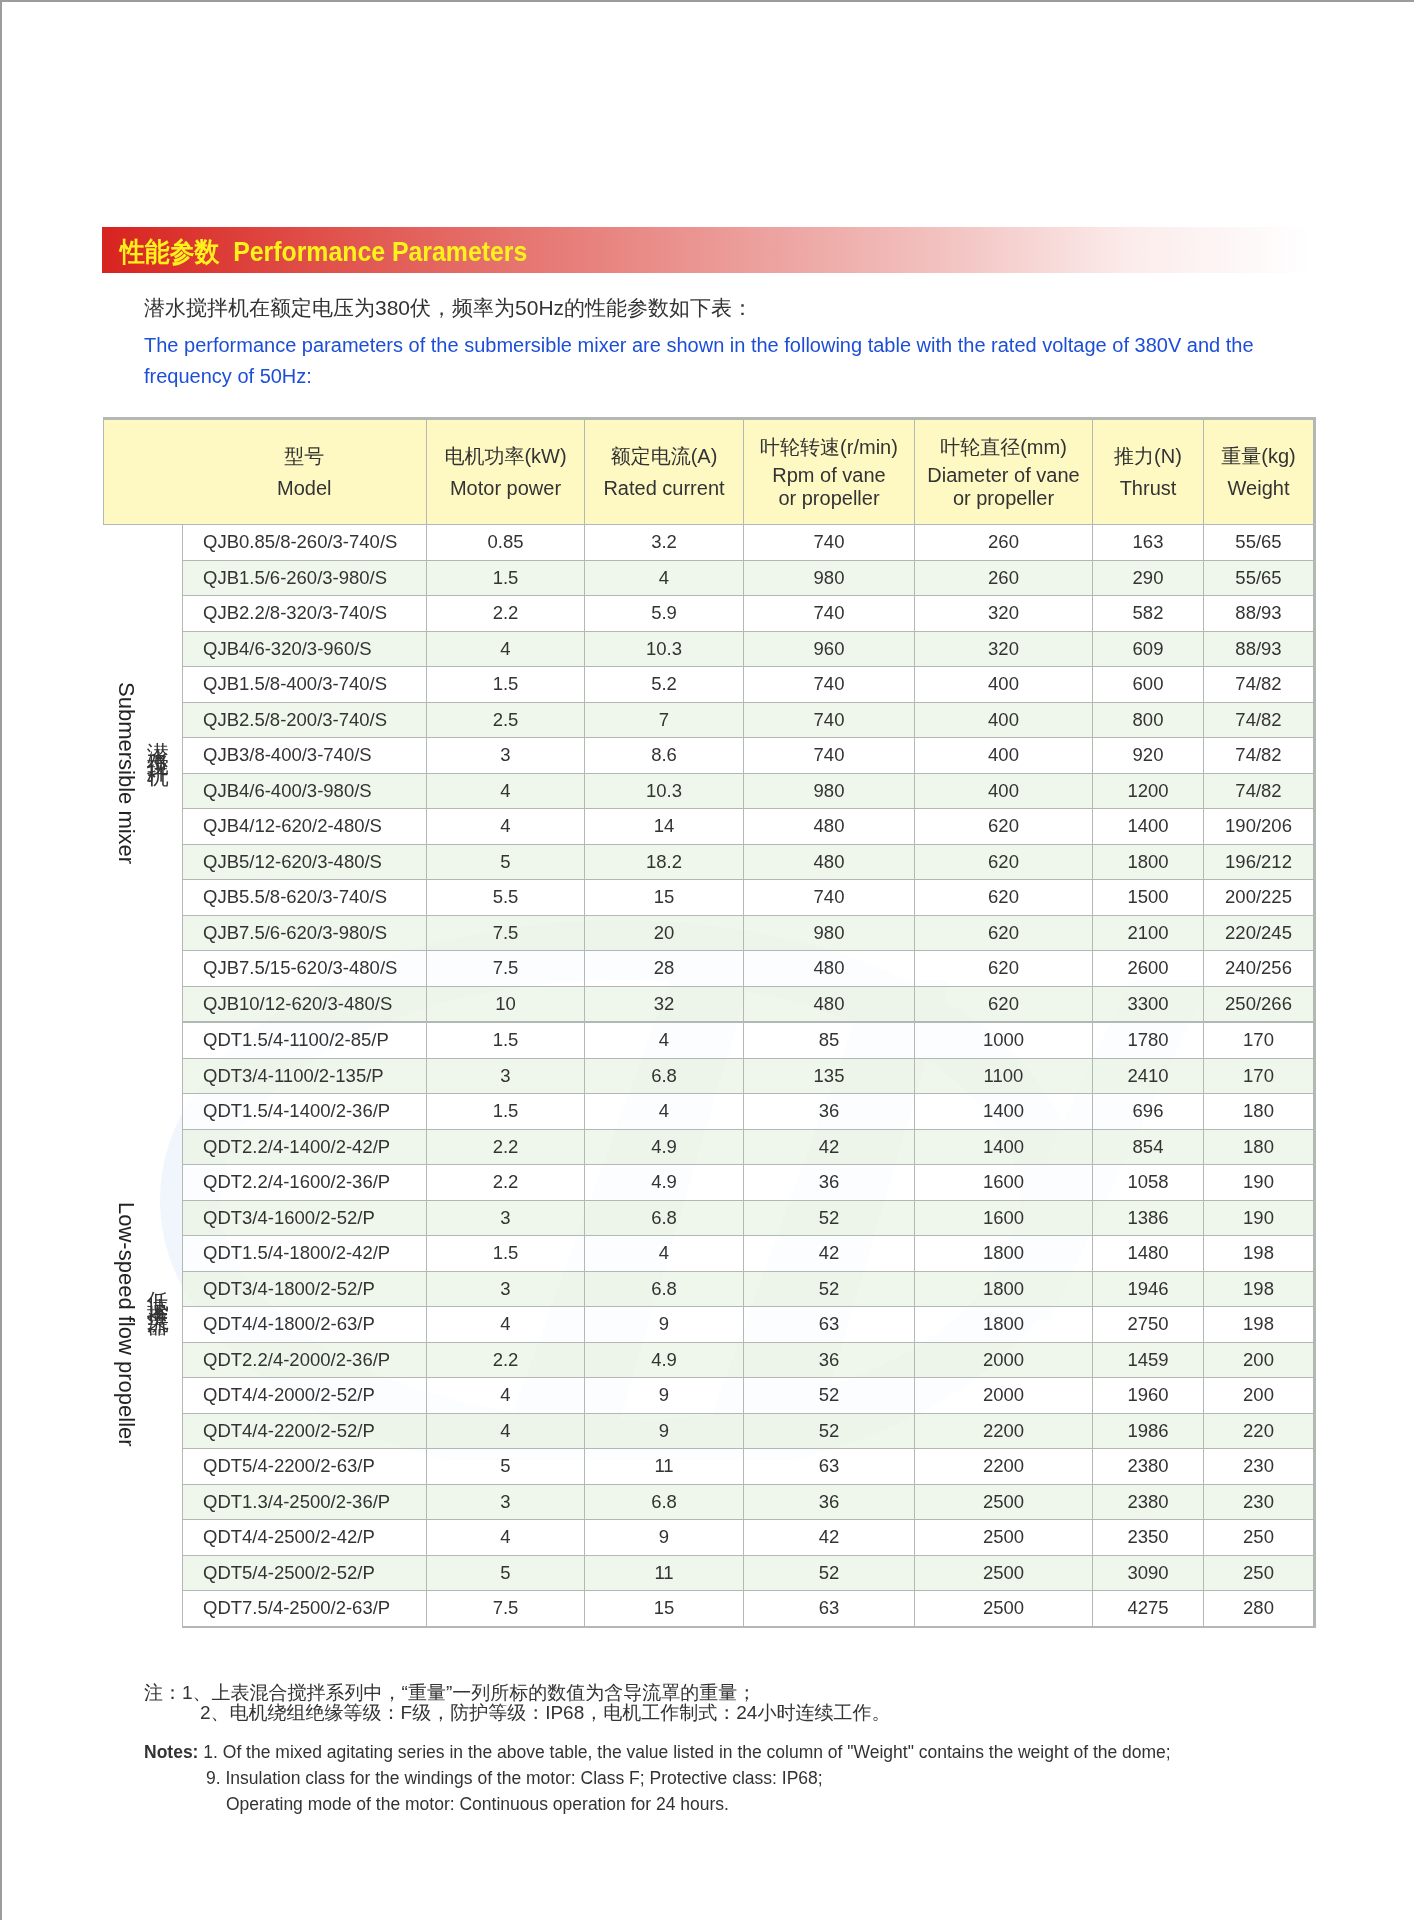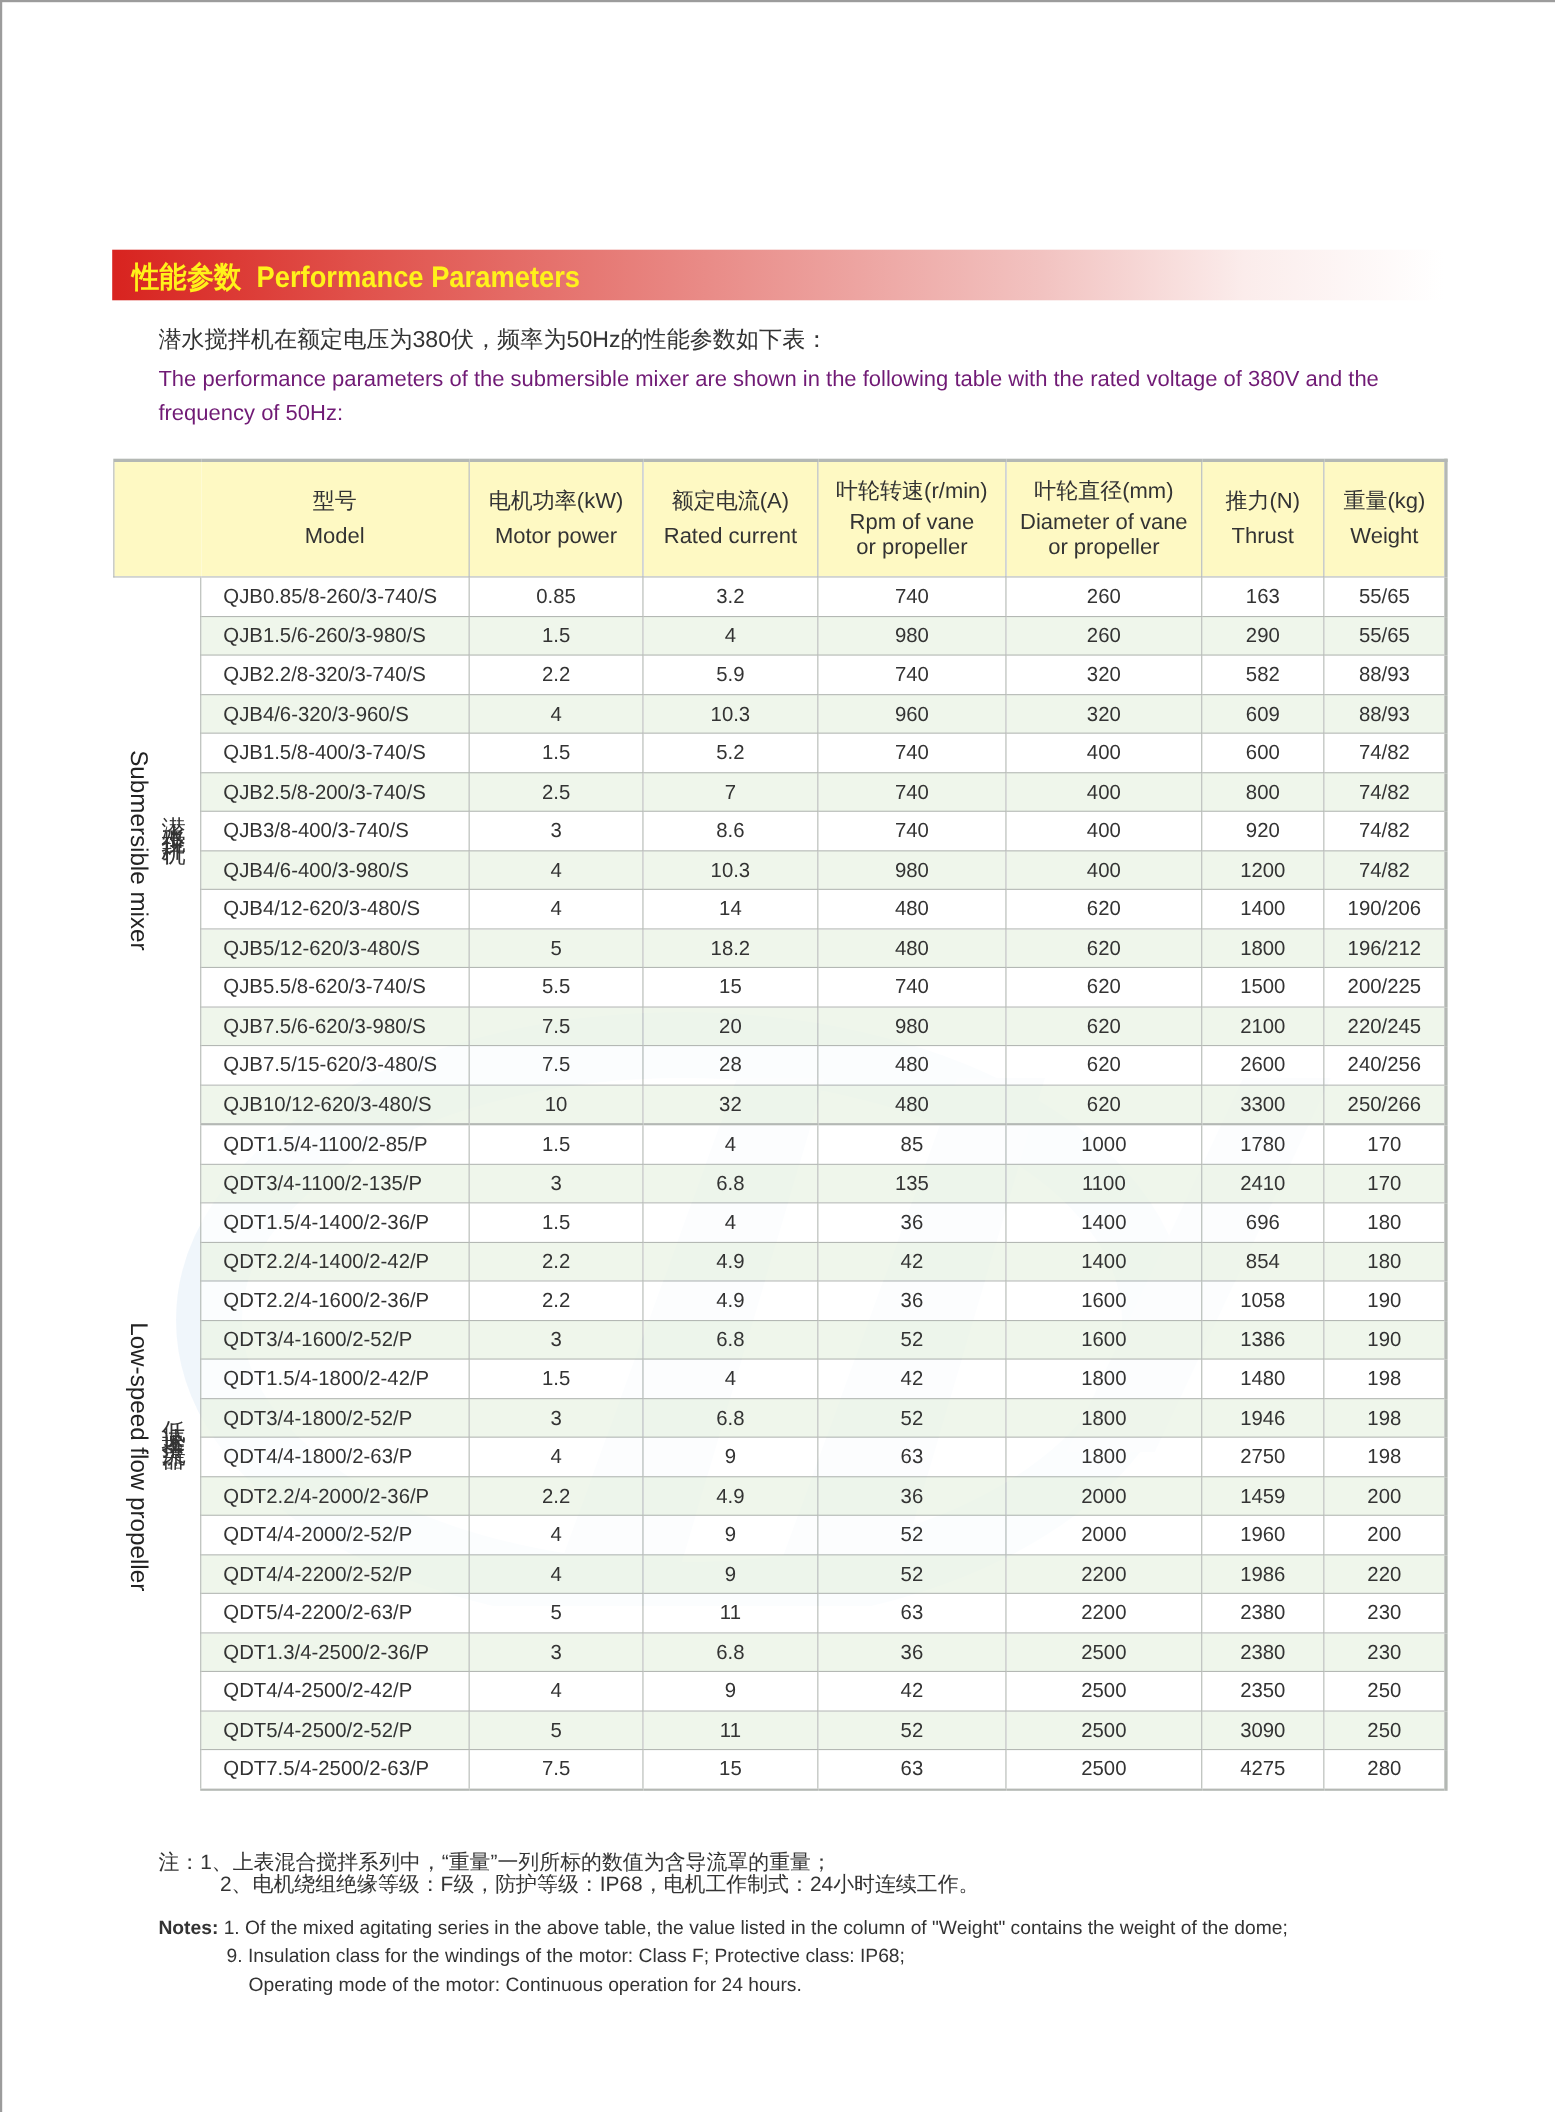--- a/index.html
+++ b/index.html
@@ -18,21 +18,21 @@
   }
   .banner-title {
     position:absolute; left:18px; top:7px;
     font-size:27px; font-weight:bold; color:#fff21a; letter-spacing:0px;
     font-family:"Liberation Sans","DejaVu Sans",sans-serif;
     transform:scaleX(0.92); transform-origin:left center;
     white-space:nowrap;
   }
 
   .intro-cn { position:absolute; left:144px; top:294px; font-size:21px; color:#333; white-space:nowrap; }
-  .intro-en { position:absolute; left:144px; top:330px; width:1140px; font-size:20px; line-height:31px; color:#701a75; }
+  .intro-en { position:absolute; left:144px; top:330px; width:1140px; font-size:20px; line-height:31px; color:#1d4ed8; }
 
   .table-wrap { position:absolute; left:103px; top:417px; width:1211px; }
 
   .watermark {
     position:absolute; left:150px; top:900px; width:1100px; height:560px;
     opacity:0.5; pointer-events:none;
   }
 
   table.spec { border-collapse:collapse; table-layout:fixed; width:1211px; position:relative; }
   table.spec th, table.spec td {
@@ -220,21 +220,21 @@
         <tr class="alt">
           <td class="model">QJB4/6-400/3-980/S</td>
           <td>4</td>
           <td>10.3</td>
           <td>980</td>
           <td>400</td>
           <td>1200</td>
           <td>74/82</td>
         </tr>
         <tr>
-          <td class="model">QJB4/12-620/3-480/S</td>
+          <td class="model">QJB4/12-620/2-480/S</td>
           <td>4</td>
           <td>14</td>
           <td>480</td>
           <td>620</td>
           <td>1400</td>
           <td>190/206</td>
         </tr>
         <tr class="alt">
           <td class="model">QJB5/12-620/3-480/S</td>
           <td>5</td>

